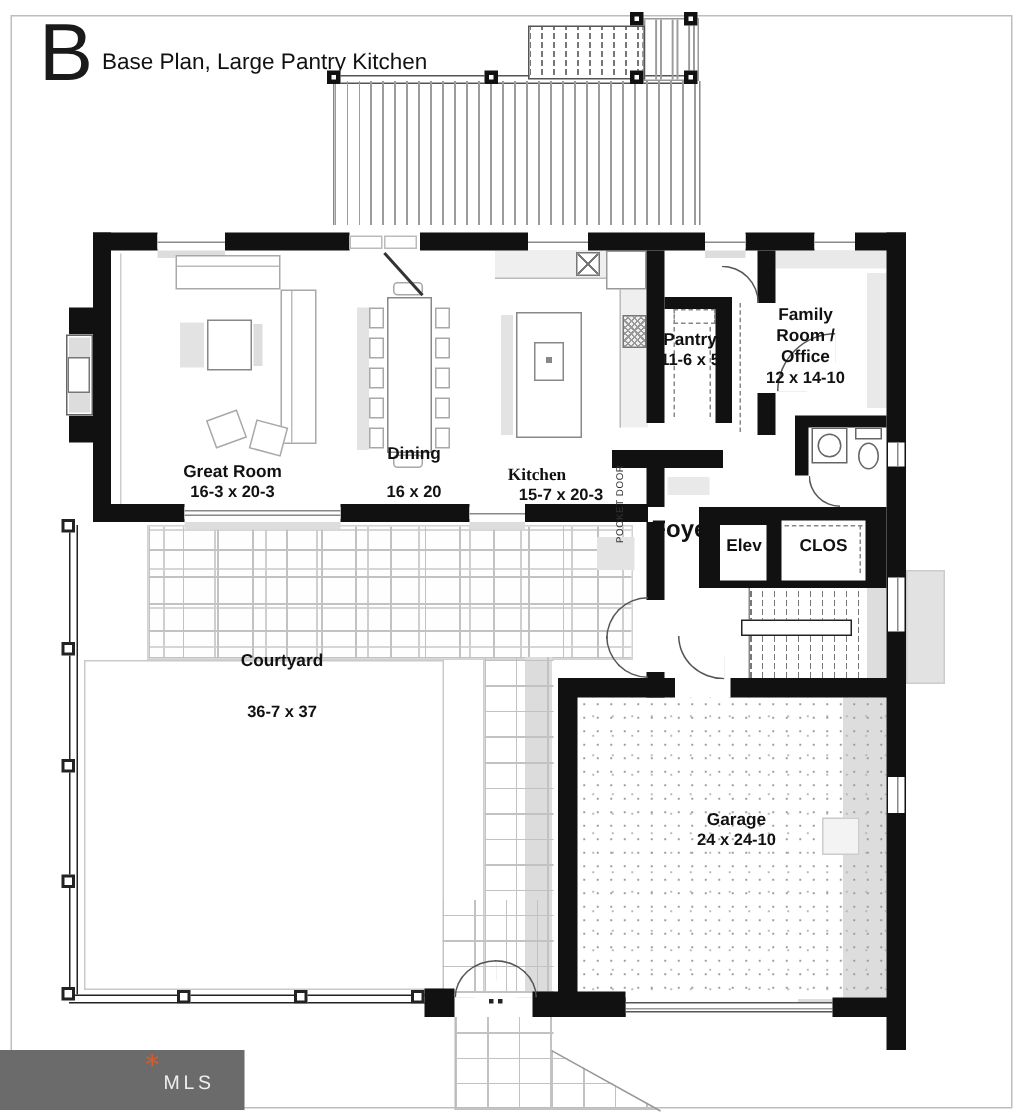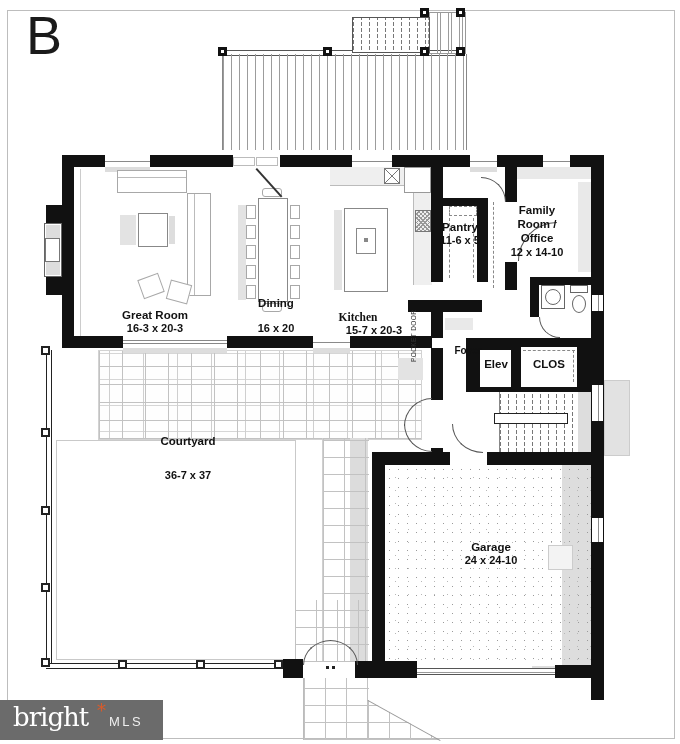--- a/index.html
+++ b/index.html
@@ -44,20 +44,21 @@
   .dash{position:absolute;}
 </style>
 </head>
 <body>
 
 <div id="plan">
 
   <div class="abs" style="left:7px;top:10px;width:666px;height:727px;border:1px solid #bdbdbd;"></div>
 
   <div class="abs" style="left:26px;top:8px;font-size:54px;line-height:1;font-weight:400;color:#1a1a1a;">B</div>
+  <div class="abs" style="left:68px;top:33px;font-size:15px;">Base Plan, Large Pantry Kitchen</div>
 
   <div class="abs" style="left:222px;top:50px;width:243px;height:4px;border-top:1px solid #555;border-bottom:1px solid #555;"></div>
   <div class="planks" style="left:222px;top:54px;width:243px;height:96px;border-left:1px solid #888;border-right:1px solid #888;"></div>
   <div class="planks" style="left:428px;top:12px;width:36px;height:40px;border:1px solid #999;background-size:11px 100%;"></div>
   <div class="treads" style="left:352px;top:17px;width:76px;height:34px;border:1px solid #555;"></div>
   <div class="post" style="left:218px;top:47px;"></div>
   <div class="post" style="left:323px;top:47px;"></div>
   <div class="post" style="left:420px;top:47px;"></div>
   <div class="post" style="left:456px;top:47px;"></div>
   <div class="post" style="left:420px;top:8px;"></div>
@@ -250,31 +251,30 @@
   <div class="rdims" style="left:374px;top:324px;">15-7 x 20-3</div>
 
   <div class="rname" style="left:460px;top:221px;">Pantry</div>
   <div class="rdims" style="left:460px;top:234px;">11-6 x 5</div>
 
   <div class="rname" style="left:537px;top:204px;">Family</div>
   <div class="rname" style="left:537px;top:218px;">Room /</div>
   <div class="rname" style="left:537px;top:232px;">Office</div>
   <div class="rdims" style="left:537px;top:246px;">12 x 14-10</div>
 
-  <div class="rdims" style="left:454px;top:345px;font-size:10px;padding-left:28px;">Foyer</div>
+  <div class="rdims" style="left:442px;top:345px;font-size:16px;padding-left:28px;">Foyer</div>
   <div class="rname" style="left:496px;top:358px;">Elev</div>
   <div class="rname" style="left:549px;top:358px;">CLOS</div>
 
   <div class="rname" style="left:188px;top:435px;">Courtyard</div>
   <div class="rdims" style="left:188px;top:469px;">36-7 x 37</div>
 
   <div class="rname" style="left:491px;top:541px;">Garage</div>
   <div class="rdims" style="left:491px;top:554px;">24 x 24-10</div>
 
   <div class="abs" style="left:410px;top:362px;width:52px;font-size:6.5px;letter-spacing:0.4px;color:#333;transform:rotate(-90deg);transform-origin:0 0;white-space:nowrap;">POCKET DOOR</div>
 
   <div class="abs" style="left:0;top:700px;width:163px;height:40px;background:#6b6b6b;">
-    <span style="position:absolute;left:13px;top:2px;font-family:'DejaVu Serif',serif;font-size:26px;color:#fff;letter-spacing:-1px;">bright</span>
     <span style="position:absolute;left:97px;top:0;font-family:'DejaVu Serif',serif;font-size:18px;color:#d95b2a;">*</span>
     <span style="position:absolute;left:109px;top:14px;font-size:13px;color:#efefef;letter-spacing:2.5px;">MLS</span>
   </div>
 
 </div>
 
 </body></html>

